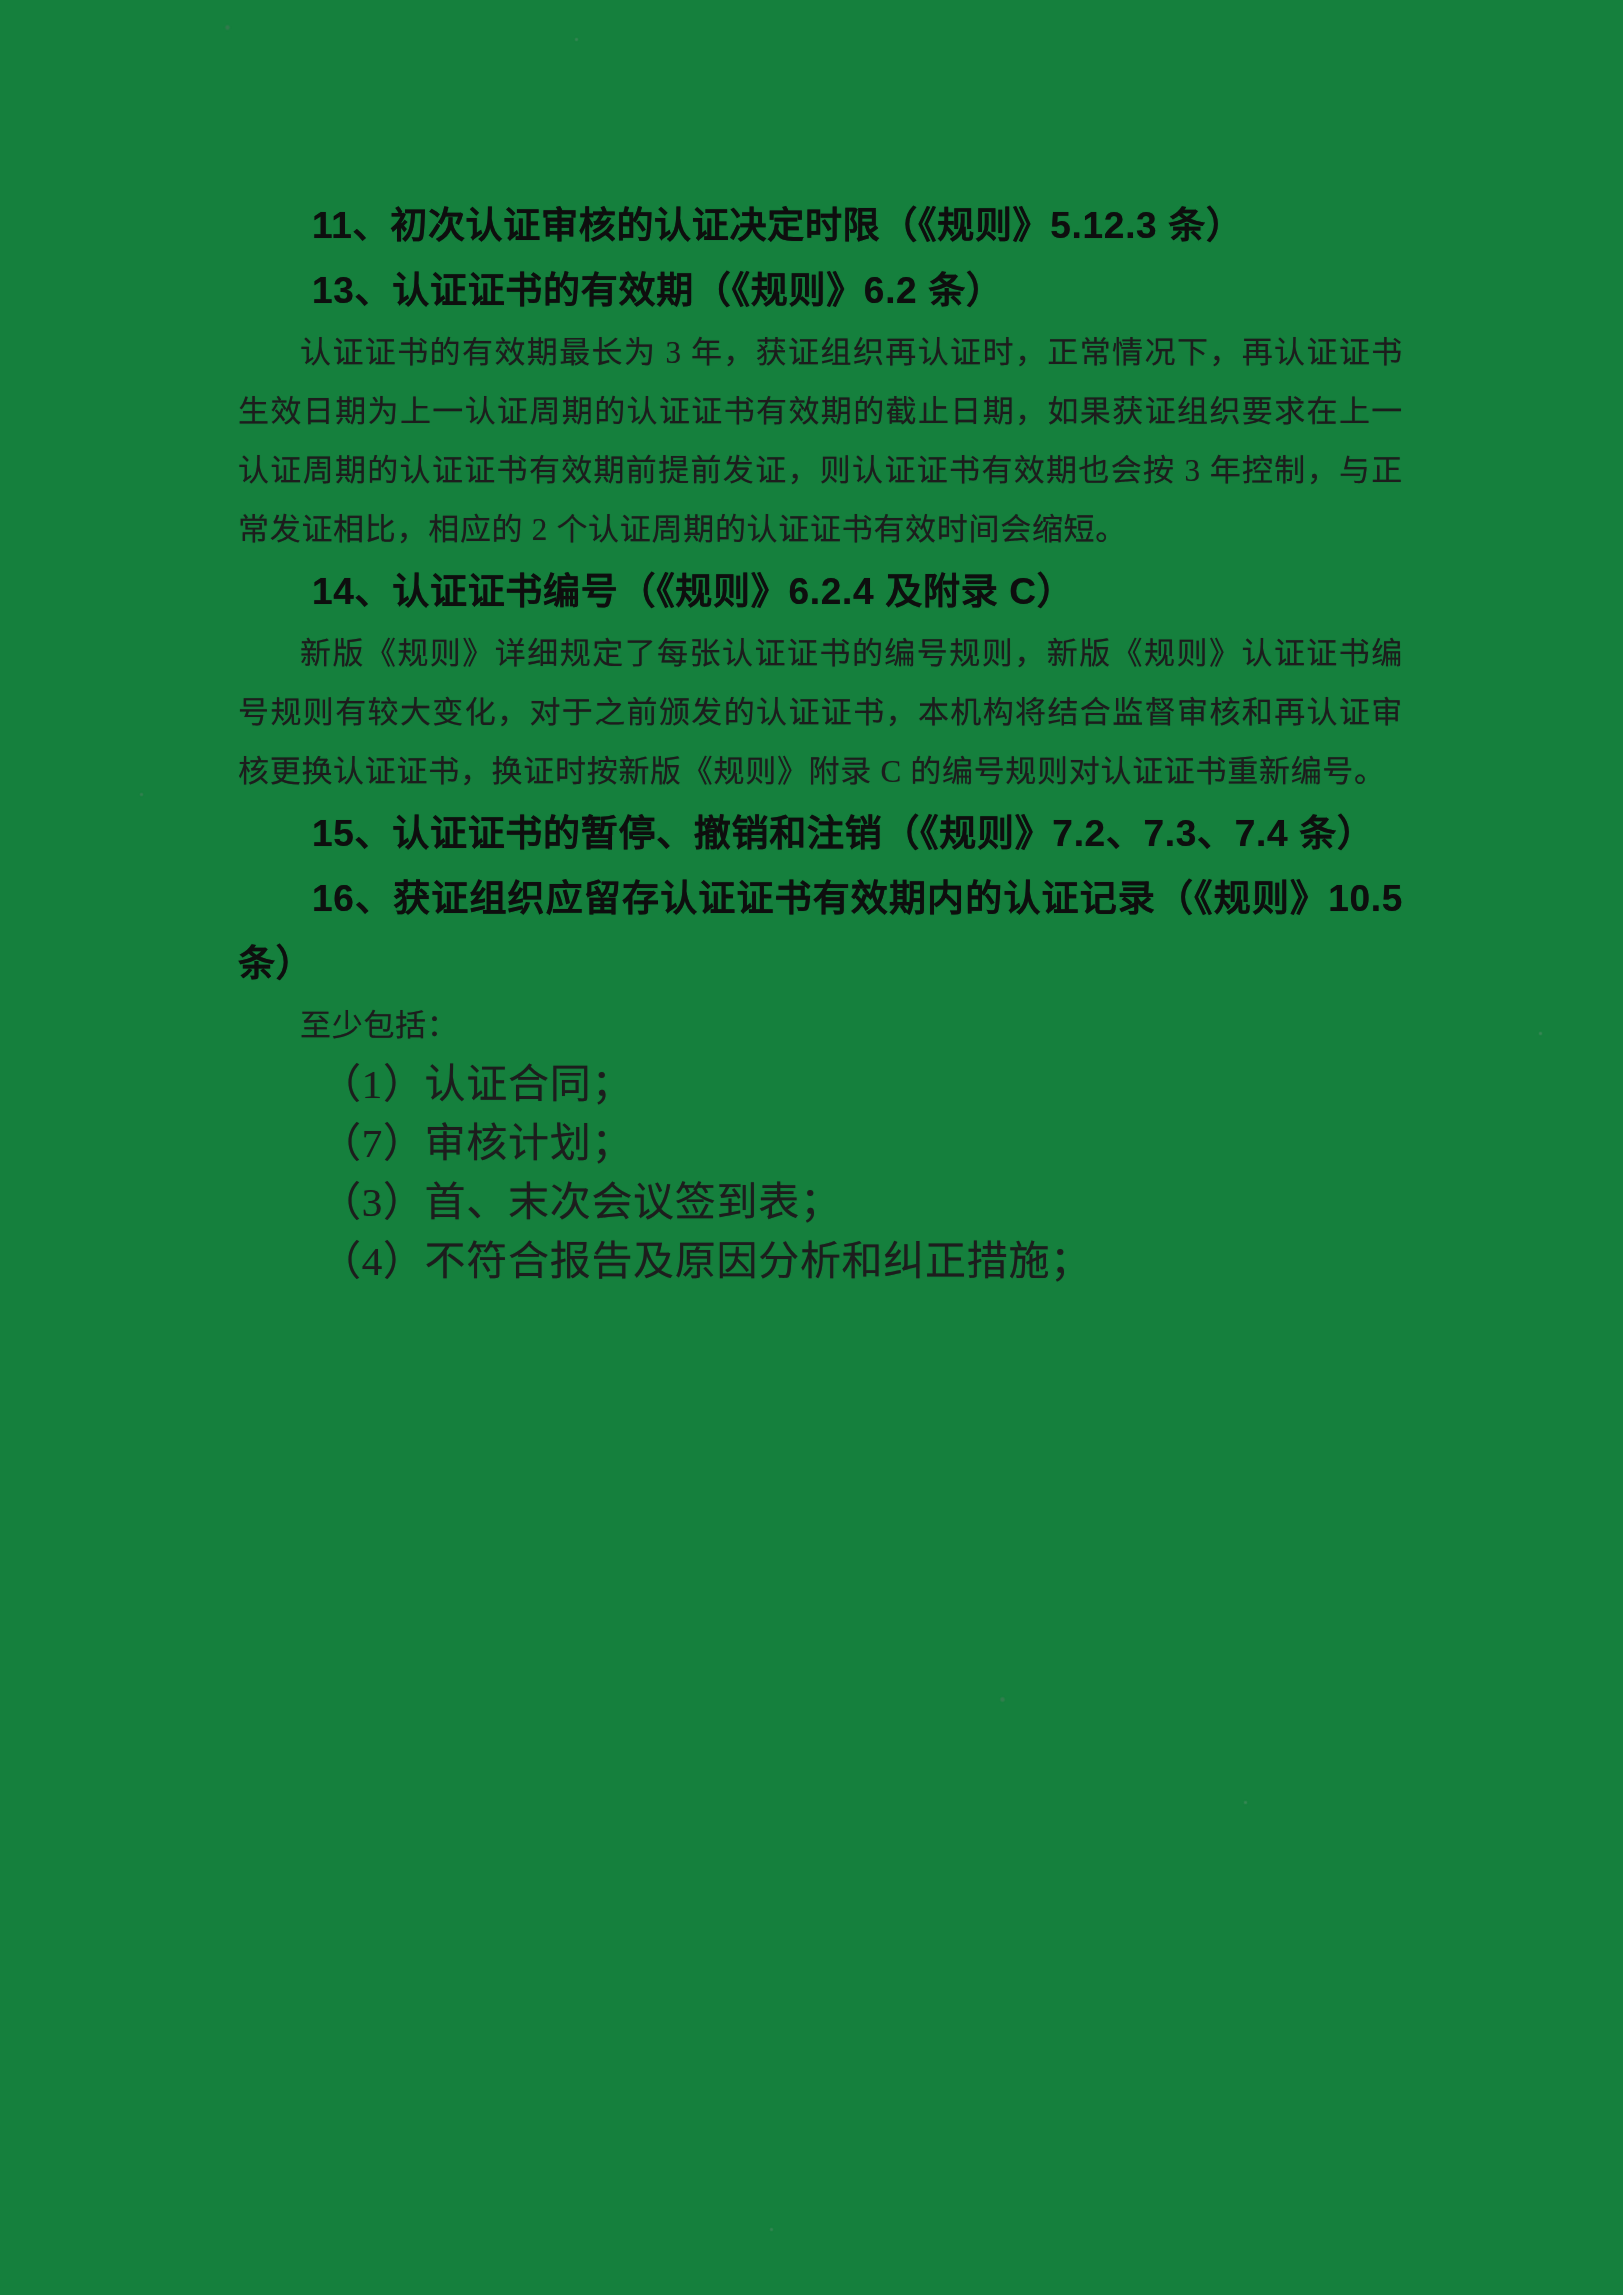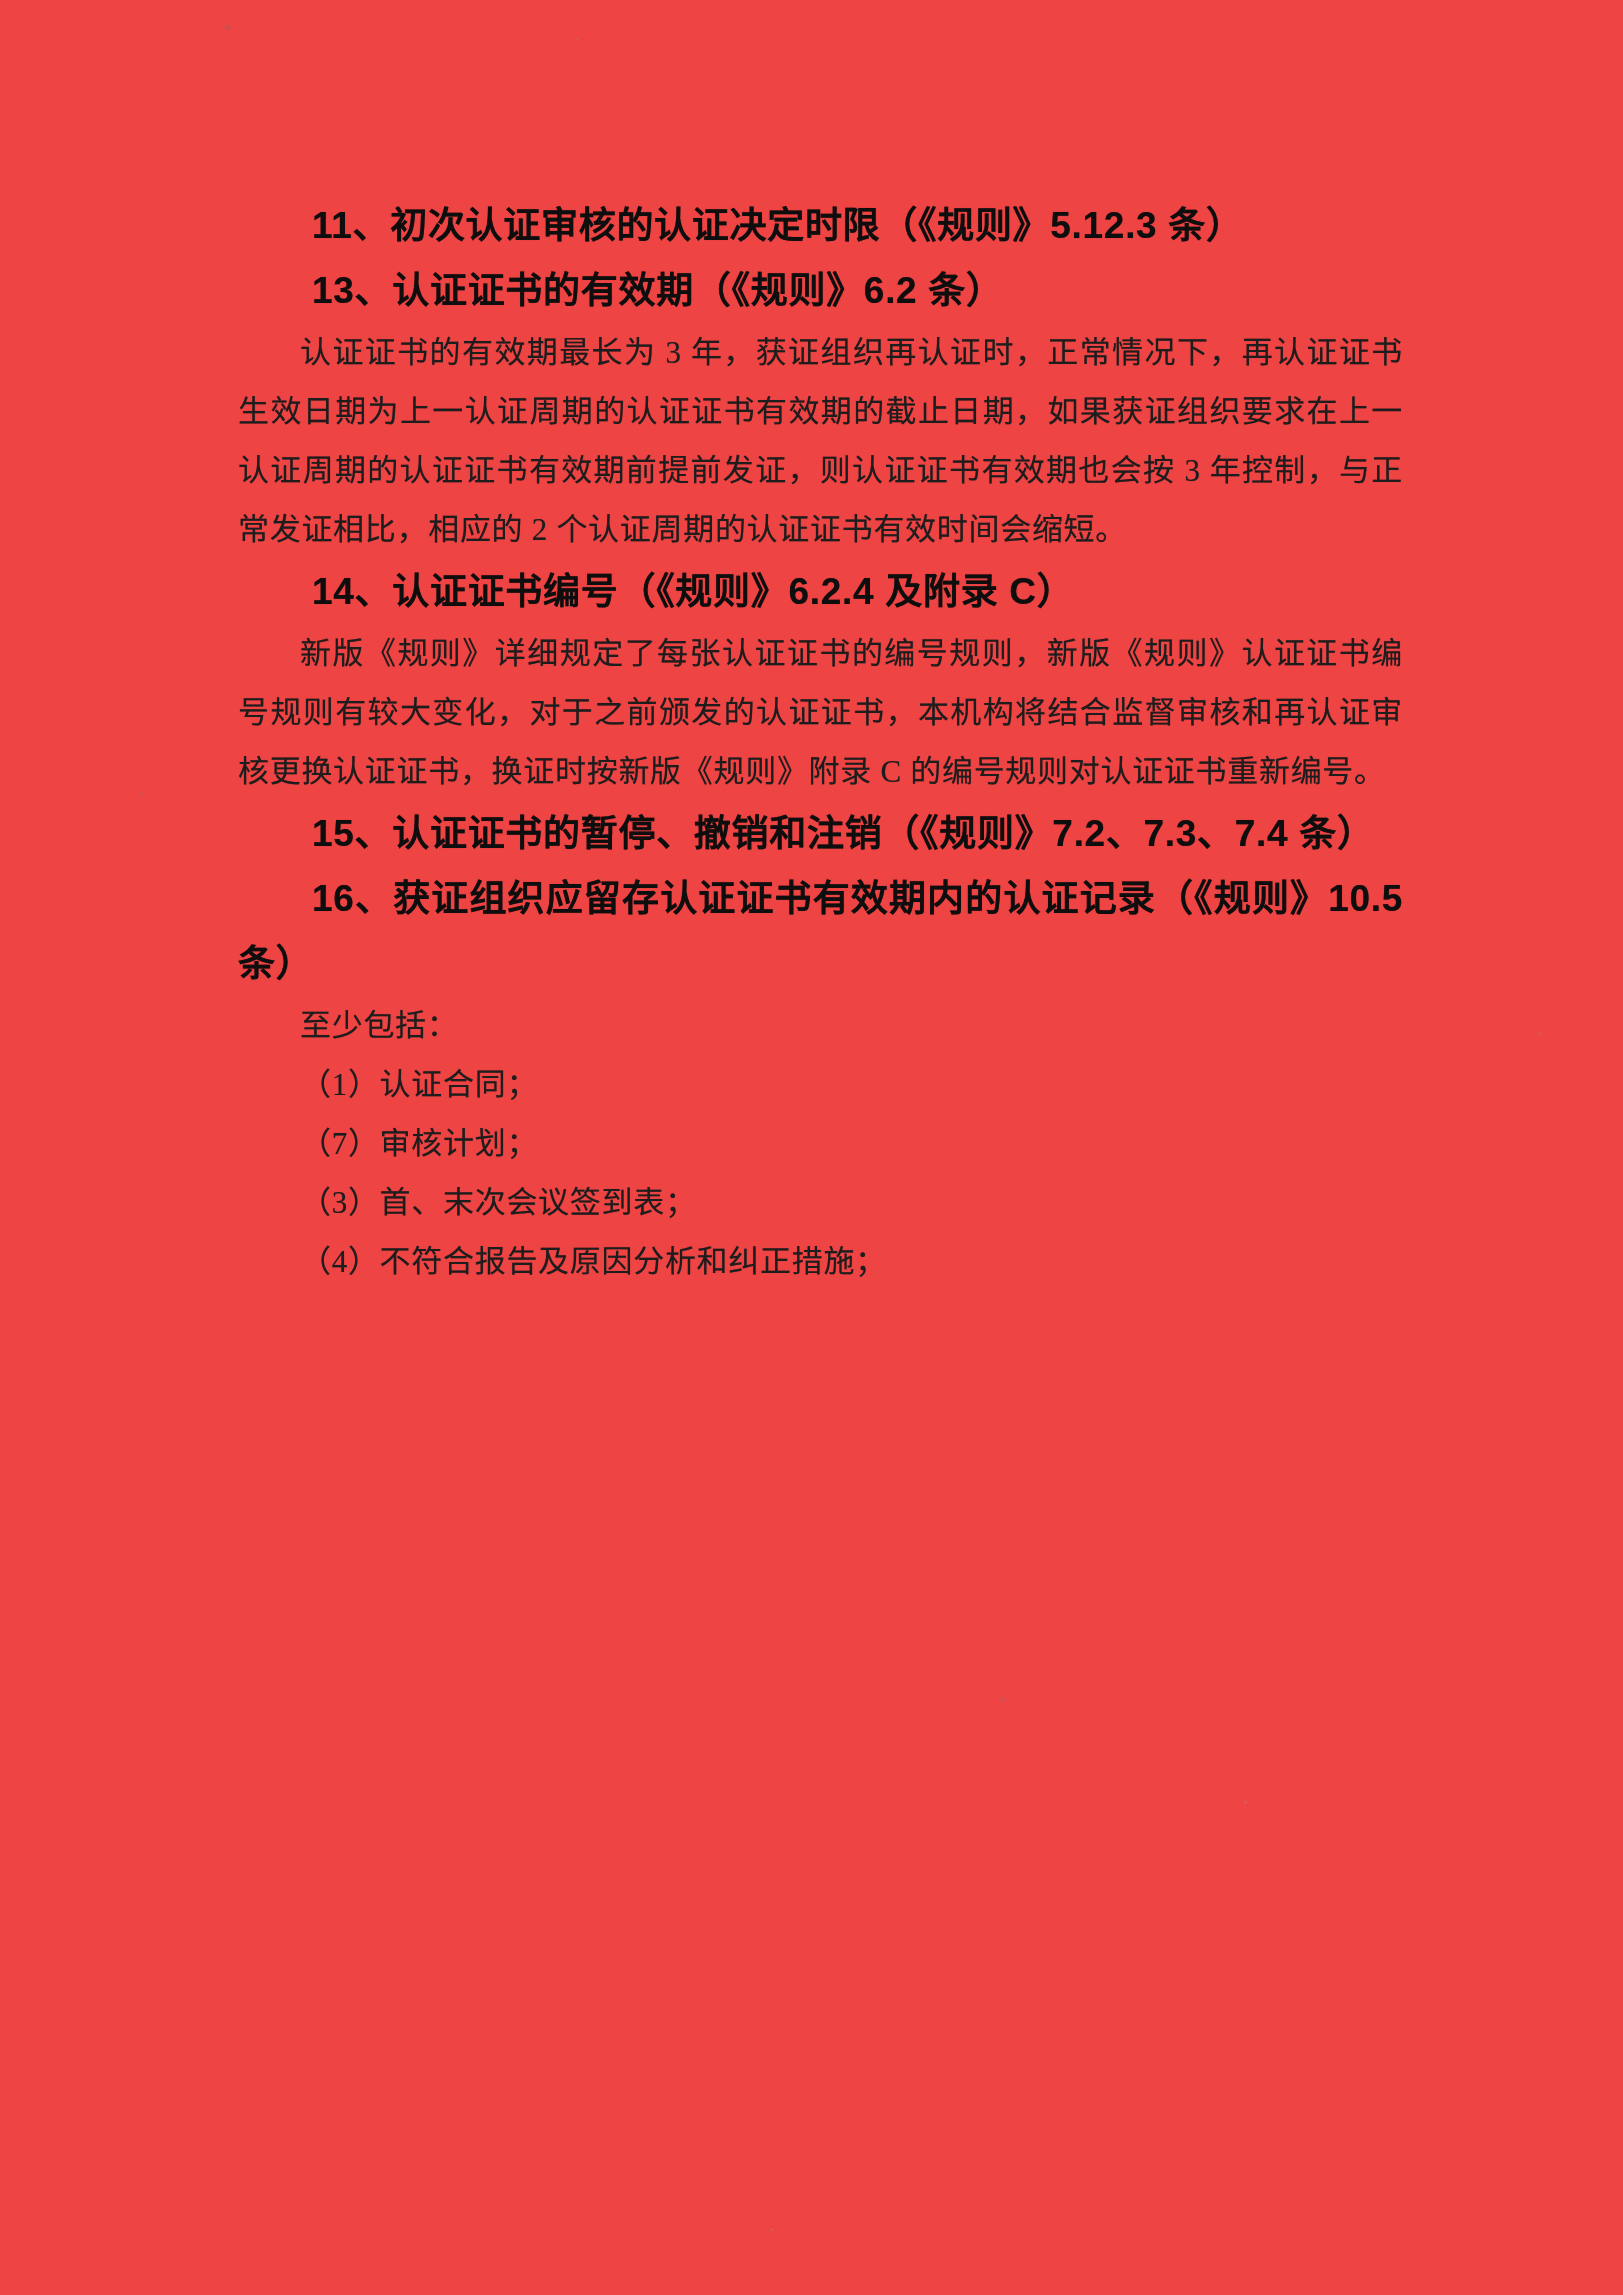--- a/index.html
+++ b/index.html
@@ -5,21 +5,21 @@
   html,body{margin:0;padding:0;}
   body{
     background:#e8e8e6;
     font-family:"Liberation Serif","DejaVu Serif",serif;
   }
   .page{
     position:relative;
     width:1623px;
     height:2295px;
     margin:0 auto;
-    background:#ef4444;
+    background:#15803d;
     overflow:hidden;
     color:#1c1c1c;
   }
   .content{
     position:absolute;
     top:0;
     left:238px;
     width:1165px;
     padding-top:193px;
   }
@@ -39,21 +39,21 @@
     font-family:"Liberation Sans","DejaVu Sans",sans-serif;
     font-weight:bold;
     font-size:37px;
     line-height:65px;
     text-align:justify;
     letter-spacing:0.7px;
     color:#0e0e0e;
     text-shadow:0 0 0.7px rgba(0,0,0,0.55);
   }
   .list-line{
-    font-size:31px;
+    font-size:41px;
     line-height:59px;
     letter-spacing:0.7px;
     color:#1d1d1d;
     text-shadow:0 0 0.7px rgba(20,20,20,0.45);
   }
   
   .noise{
     position:absolute;
     top:0;left:0;width:2.6px;height:2.6px;
     border-radius:50%;

